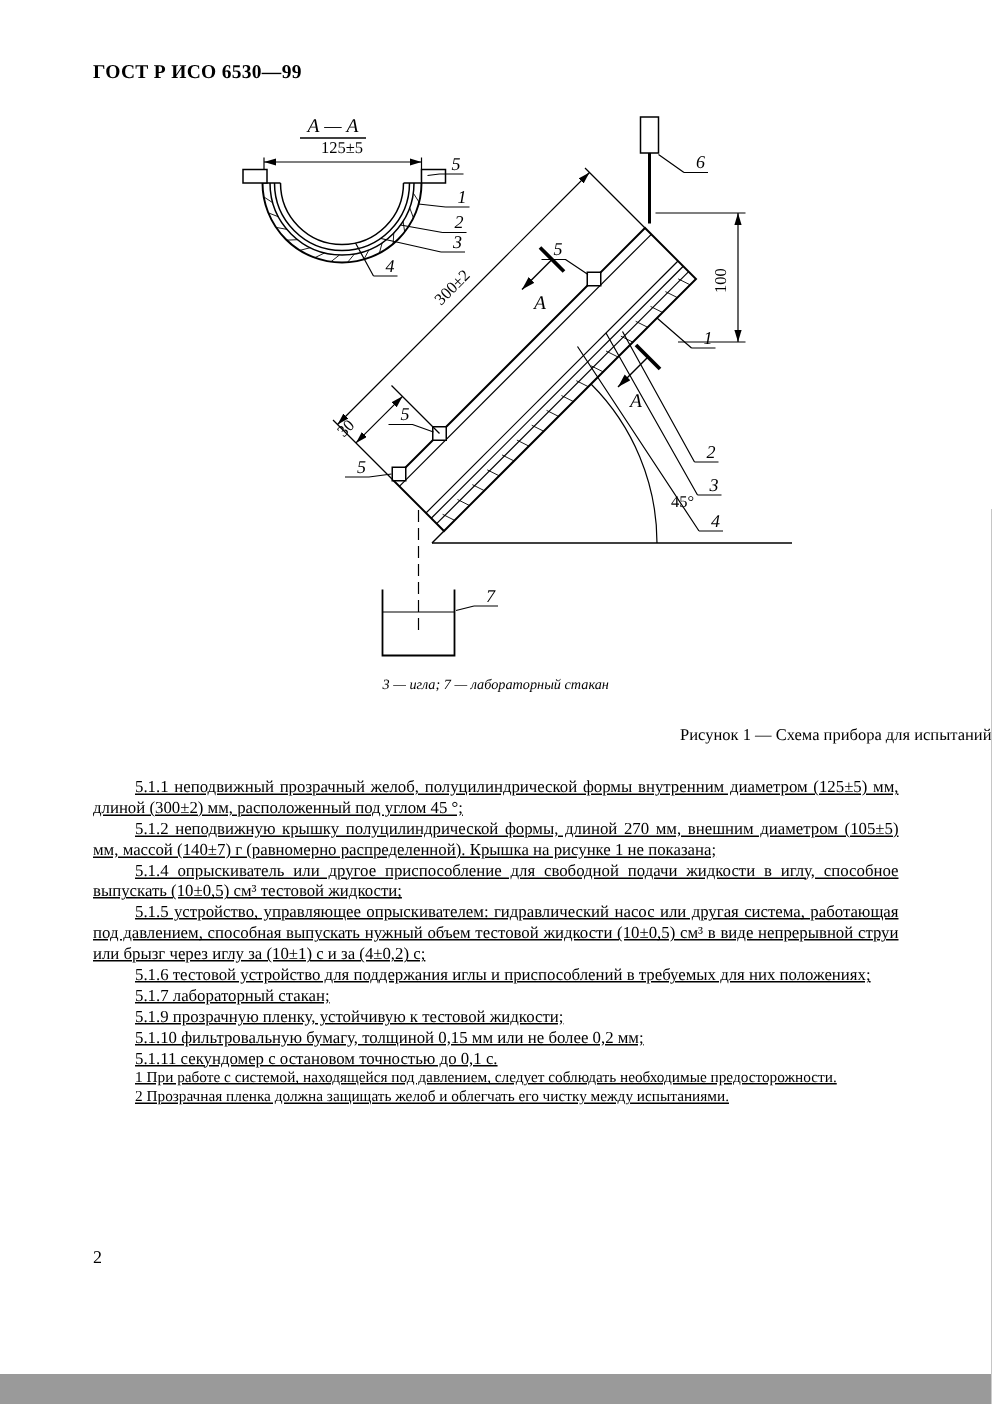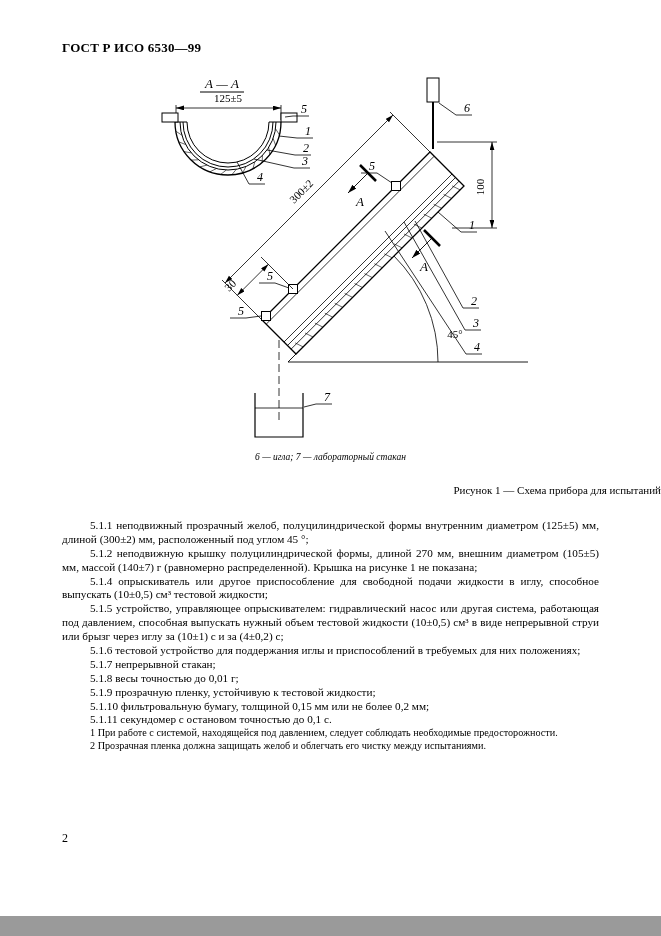--- a/index.html
+++ b/index.html
@@ -20,21 +20,21 @@
   .legend {
     position:absolute; left:40px; top:451px; width:581px;
     text-align:center; font-size:9.5px; font-style:italic; line-height:1.4;
   }
   .fig-caption {
     position:absolute; left:0; top:484px; width:661px;
     text-align:right; font-size:11px;
   }
   .body-text {
     position:absolute; left:62px; top:519px; width:537px;
-    font-size:11.2px; line-height:1.24; text-align:justify;
+    font-size:11.2px; line-height:1.24; text-align:justify;text-decoration:underline;
   }
   .body-text p { margin:0; text-indent:28px; }
   .notes-title { margin-top:3px !important; font-size:10.4px; }
   .note { font-size:10.2px; line-height:1.22; }
   .page-number { position:absolute; left:62px; top:831px; font-size:12px; }
 </style>
 </head>
 <body>
 
 <div class="page">
@@ -162,33 +162,32 @@
       <g>
         <path d="M255,393 L255,437 L303,437 L303,393" stroke-width="1.2"></path>
         <line x1="255" y1="408" x2="303" y2="408" stroke-width="0.8"></line>
       </g>
       <text class="pnum" x="324" y="401" stroke="none" fill="#000">7</text>
       <path d="M316,404 H332 M316,404 L304,407" stroke-width="0.8"></path>
     </g>
   </svg>
 
   <div class="legend">
-    <div>6 — игла; 7 — лабораторный стакан</div>
+    <div>3 — игла; 7 — лабораторный стакан</div>
   </div>
 
   <div class="fig-caption">Рисунок 1 — Схема прибора для испытаний</div>
 
   <div class="body-text">
     <p>5.1.1 неподвижный прозрачный желоб, полуцилиндрической формы внутренним диаметром (125±5) мм, длиной (300±2) мм, расположенный под углом 45 °;</p>
     <p>5.1.2 неподвижную крышку полуцилиндрической формы, длиной 270 мм, внешним диаметром (105±5) мм, массой (140±7) г (равномерно распределенной). Крышка на рисунке 1 не показана;</p>
     <p>5.1.4 опрыскиватель или другое приспособление для свободной подачи жидкости в иглу, способное выпускать (10±0,5) см³ тестовой жидкости;</p>
     <p>5.1.5 устройство, управляющее опрыскивателем: гидравлический насос или другая система, работающая под давлением, способная выпускать нужный объем тестовой жидкости (10±0,5) см³ в виде непрерывной струи или брызг через иглу за (10±1) с и за (4±0,2) с;</p>
     <p>5.1.6 тестовой устройство для поддержания иглы и приспособлений в требуемых для них положениях;</p>
-    <p>5.1.7 непрерывной стакан;</p>
-    <p>5.1.8 весы точностью до 0,01 г;</p>
+    <p>5.1.7 лабораторный стакан;</p>
     <p>5.1.9 прозрачную пленку, устойчивую к тестовой жидкости;</p>
     <p>5.1.10 фильтровальную бумагу, толщиной 0,15 мм или не более 0,2 мм;</p>
     <p>5.1.11 секундомер с остановом точностью до 0,1 с.</p>
     <p class="note">1 При работе с системой, находящейся под давлением, следует соблюдать необходимые предосторожности.</p>
     <p class="note">2 Прозрачная пленка должна защищать желоб и облегчать его чистку между испытаниями.</p>
   </div>
 
   <div class="page-number">2</div>
 
 </div>

